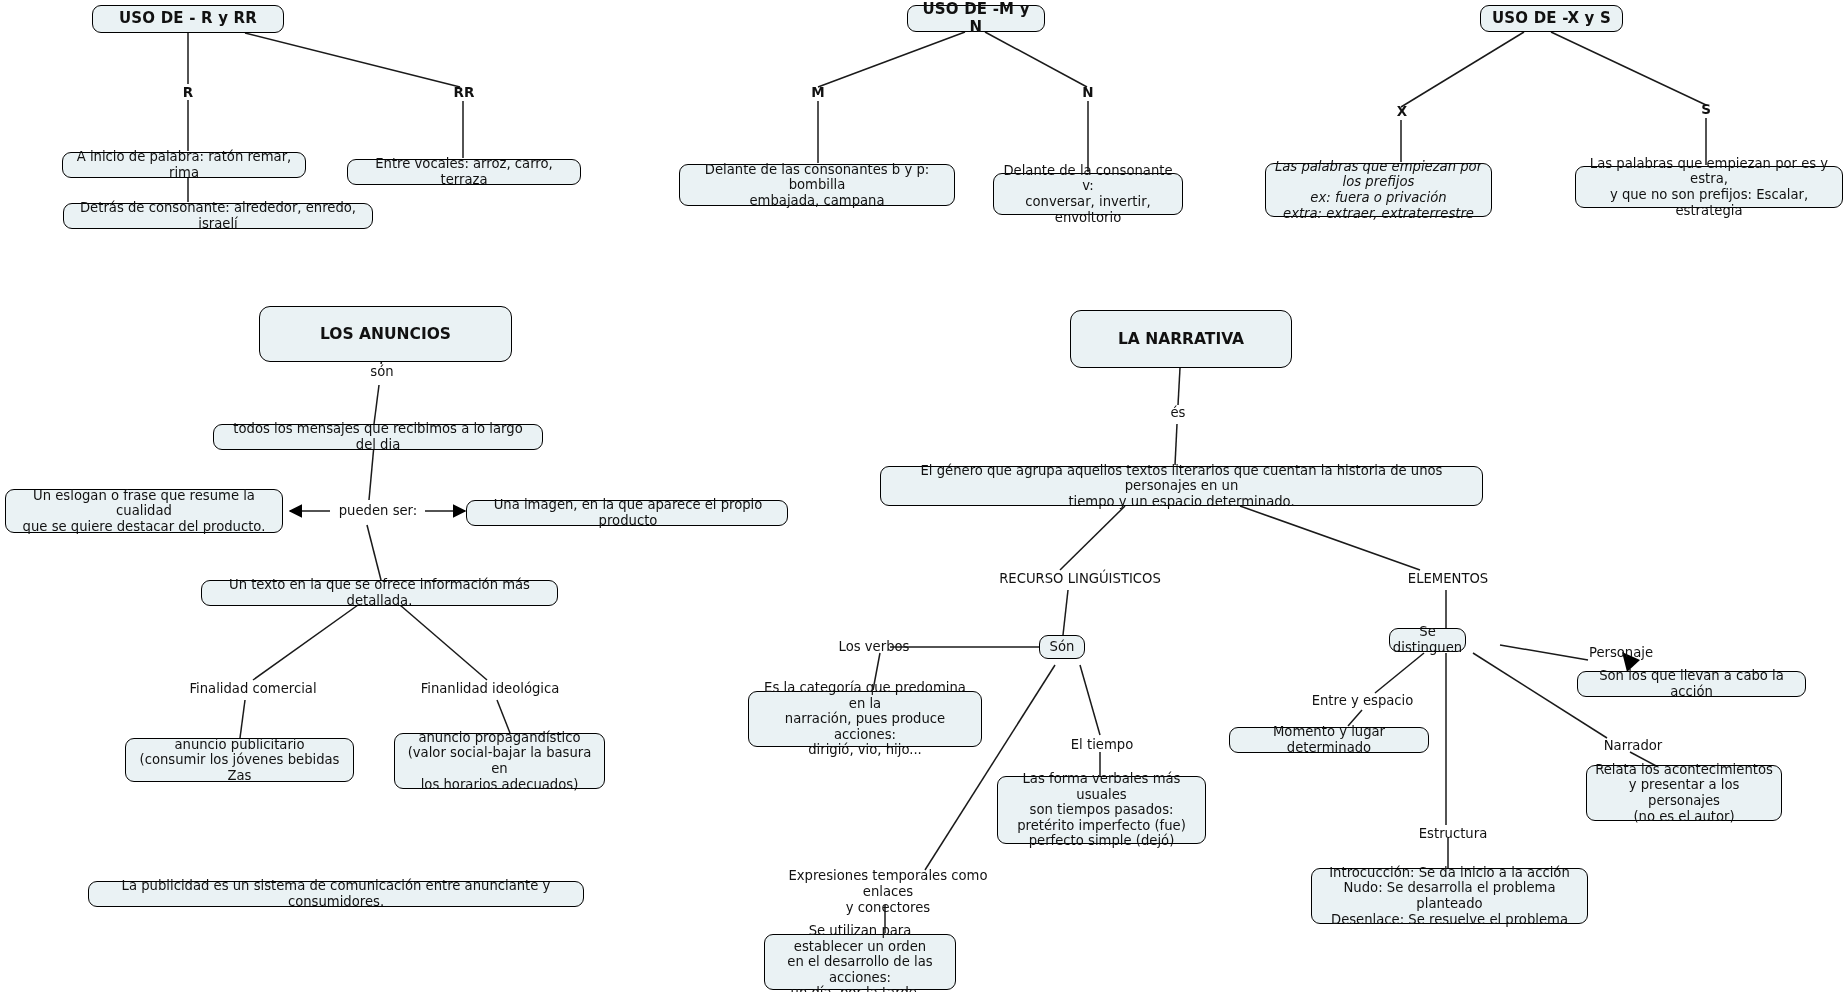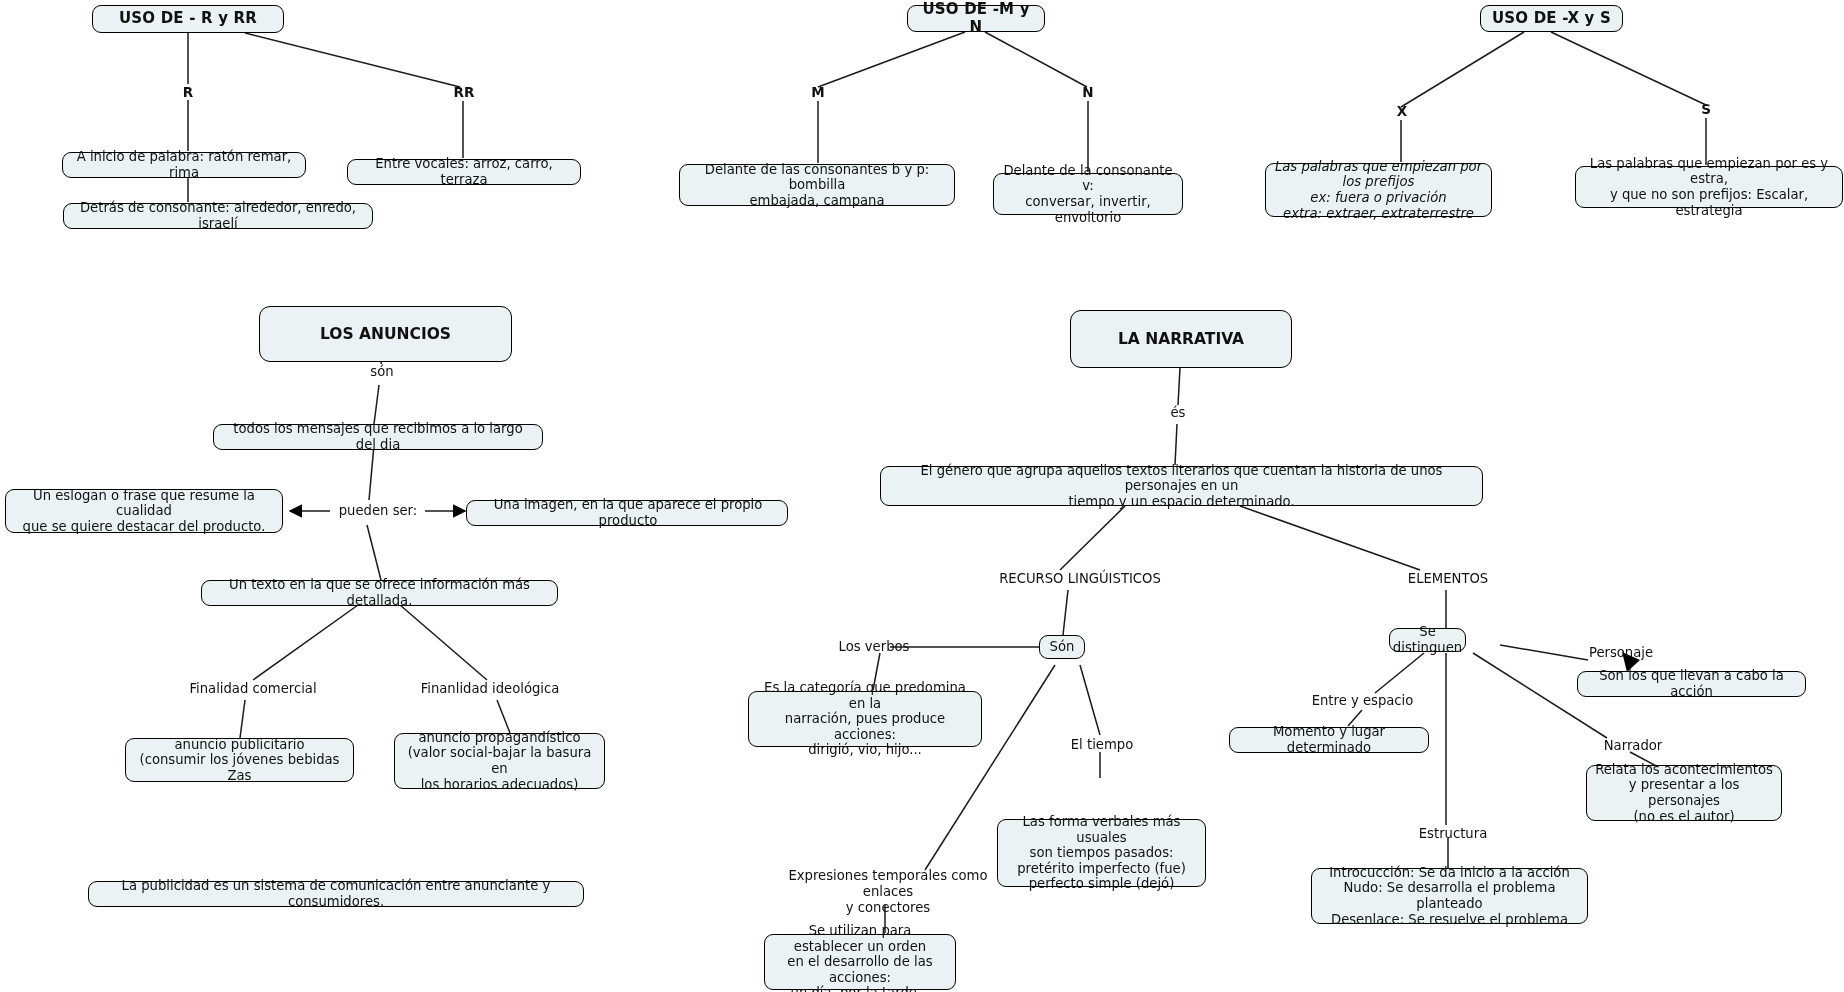--- a/index.html
+++ b/index.html
@@ -184,21 +184,21 @@
 tiempo y un espacio determinado.</div>
   <div class="label" style="left:985px; top:571px; width:190px;">RECURSO LINGÚISTICOS</div>
   <div class="label" style="left:1398px; top:571px; width:100px;">ELEMENTOS</div>
 
   <div class="node" style="left:1039px; top:635px; width:46px; height:24px;">Són</div>
   <div class="label" style="left:826px; top:639px; width:96px;">Los verbos</div>
   <div class="node" style="left:748px; top:691px; width:234px; height:56px;">Es la categoría que predomina en la
 narración, pues produce acciones:
 dirigió, vio, hijo...</div>
   <div class="label" style="left:1062px; top:737px; width:80px;">El tiempo</div>
-  <div class="node" style="left:997px; top:819px; width:209px; height:68px;">Las forma verbales más usuales
+  <div class="node" style="left:997px; top:776px; width:209px; height:68px;">Las forma verbales más usuales
 son tiempos pasados:
 pretérito imperfecto (fue)
 perfecto simple (dejó)</div>
   <div class="label" style="left:764px; top:868px; width:248px;">Expresiones temporales como enlaces
 y conectores</div>
   <div class="node" style="left:764px; top:934px; width:192px; height:56px;">Se utilizan para establecer un orden
 en el desarrollo de las acciones:
 un día, por la tarde...</div>
 
   <div class="node" style="left:1389px; top:628px; width:77px; height:24px;">Se distinguen</div>

